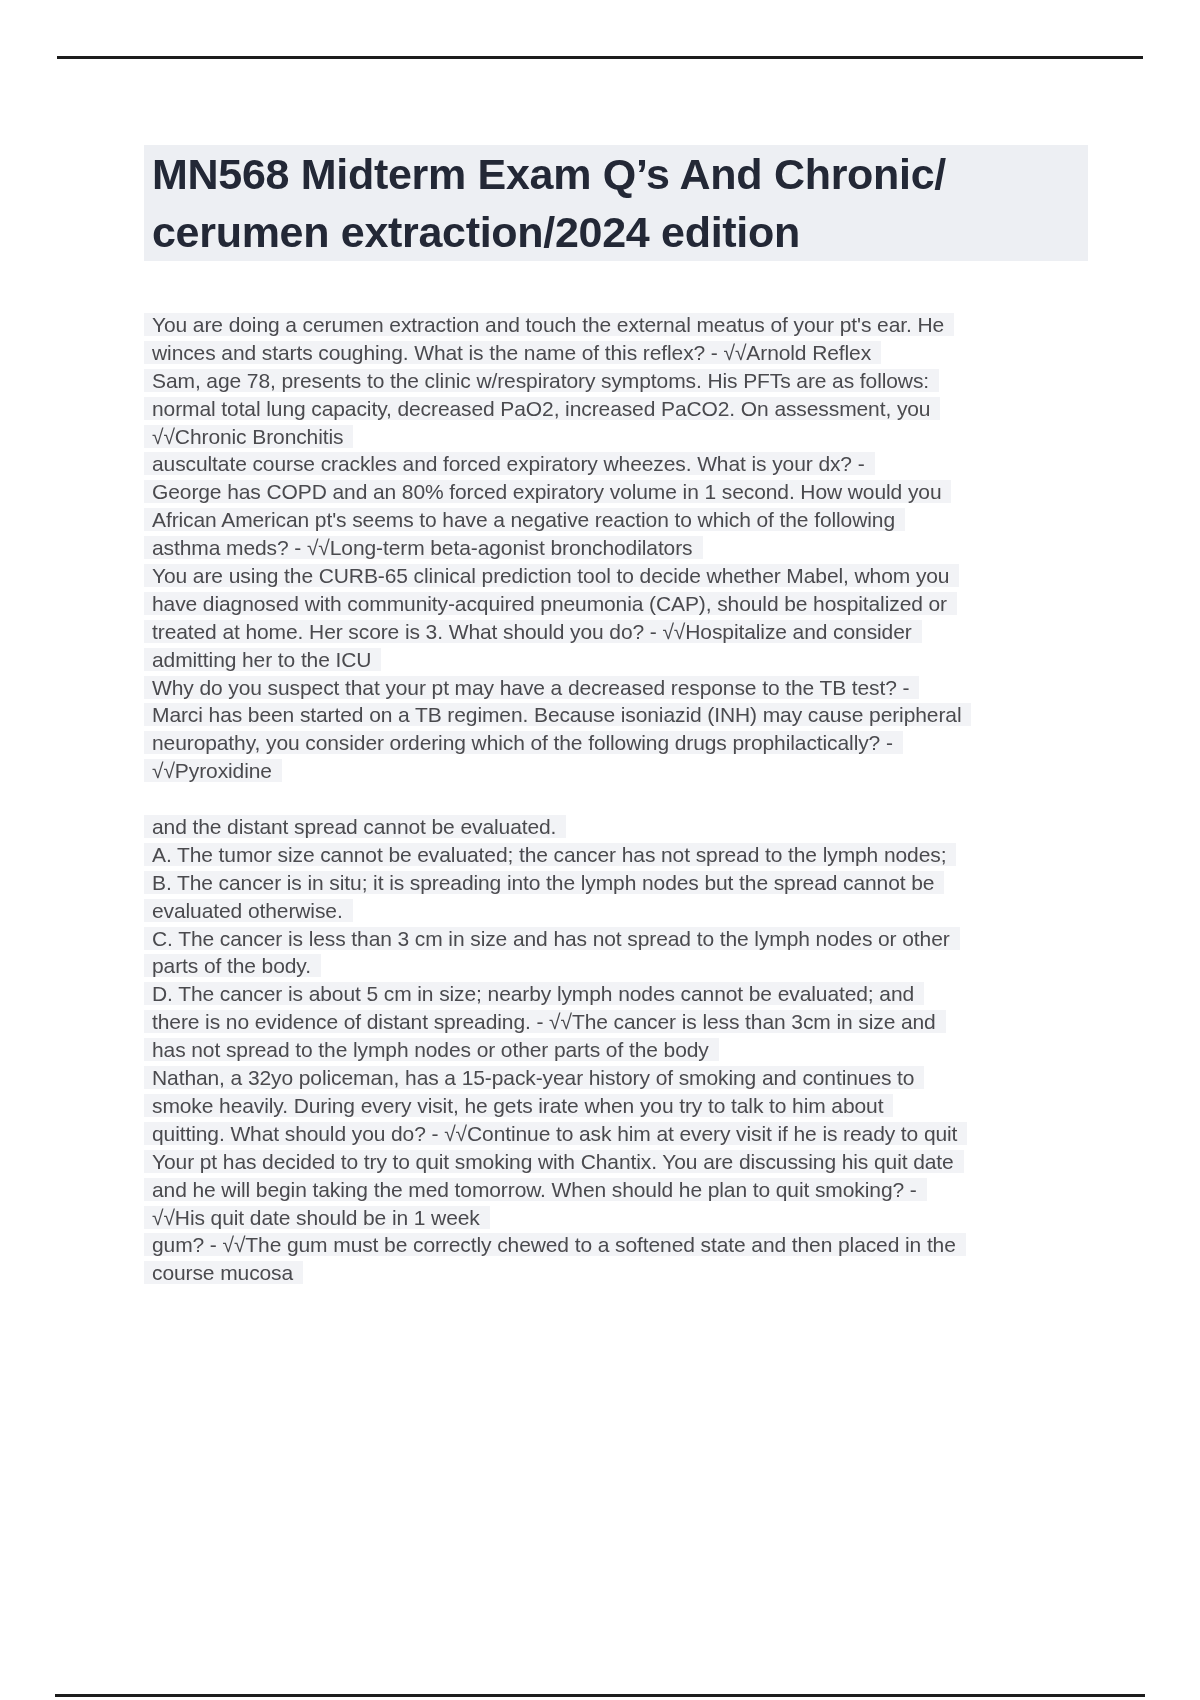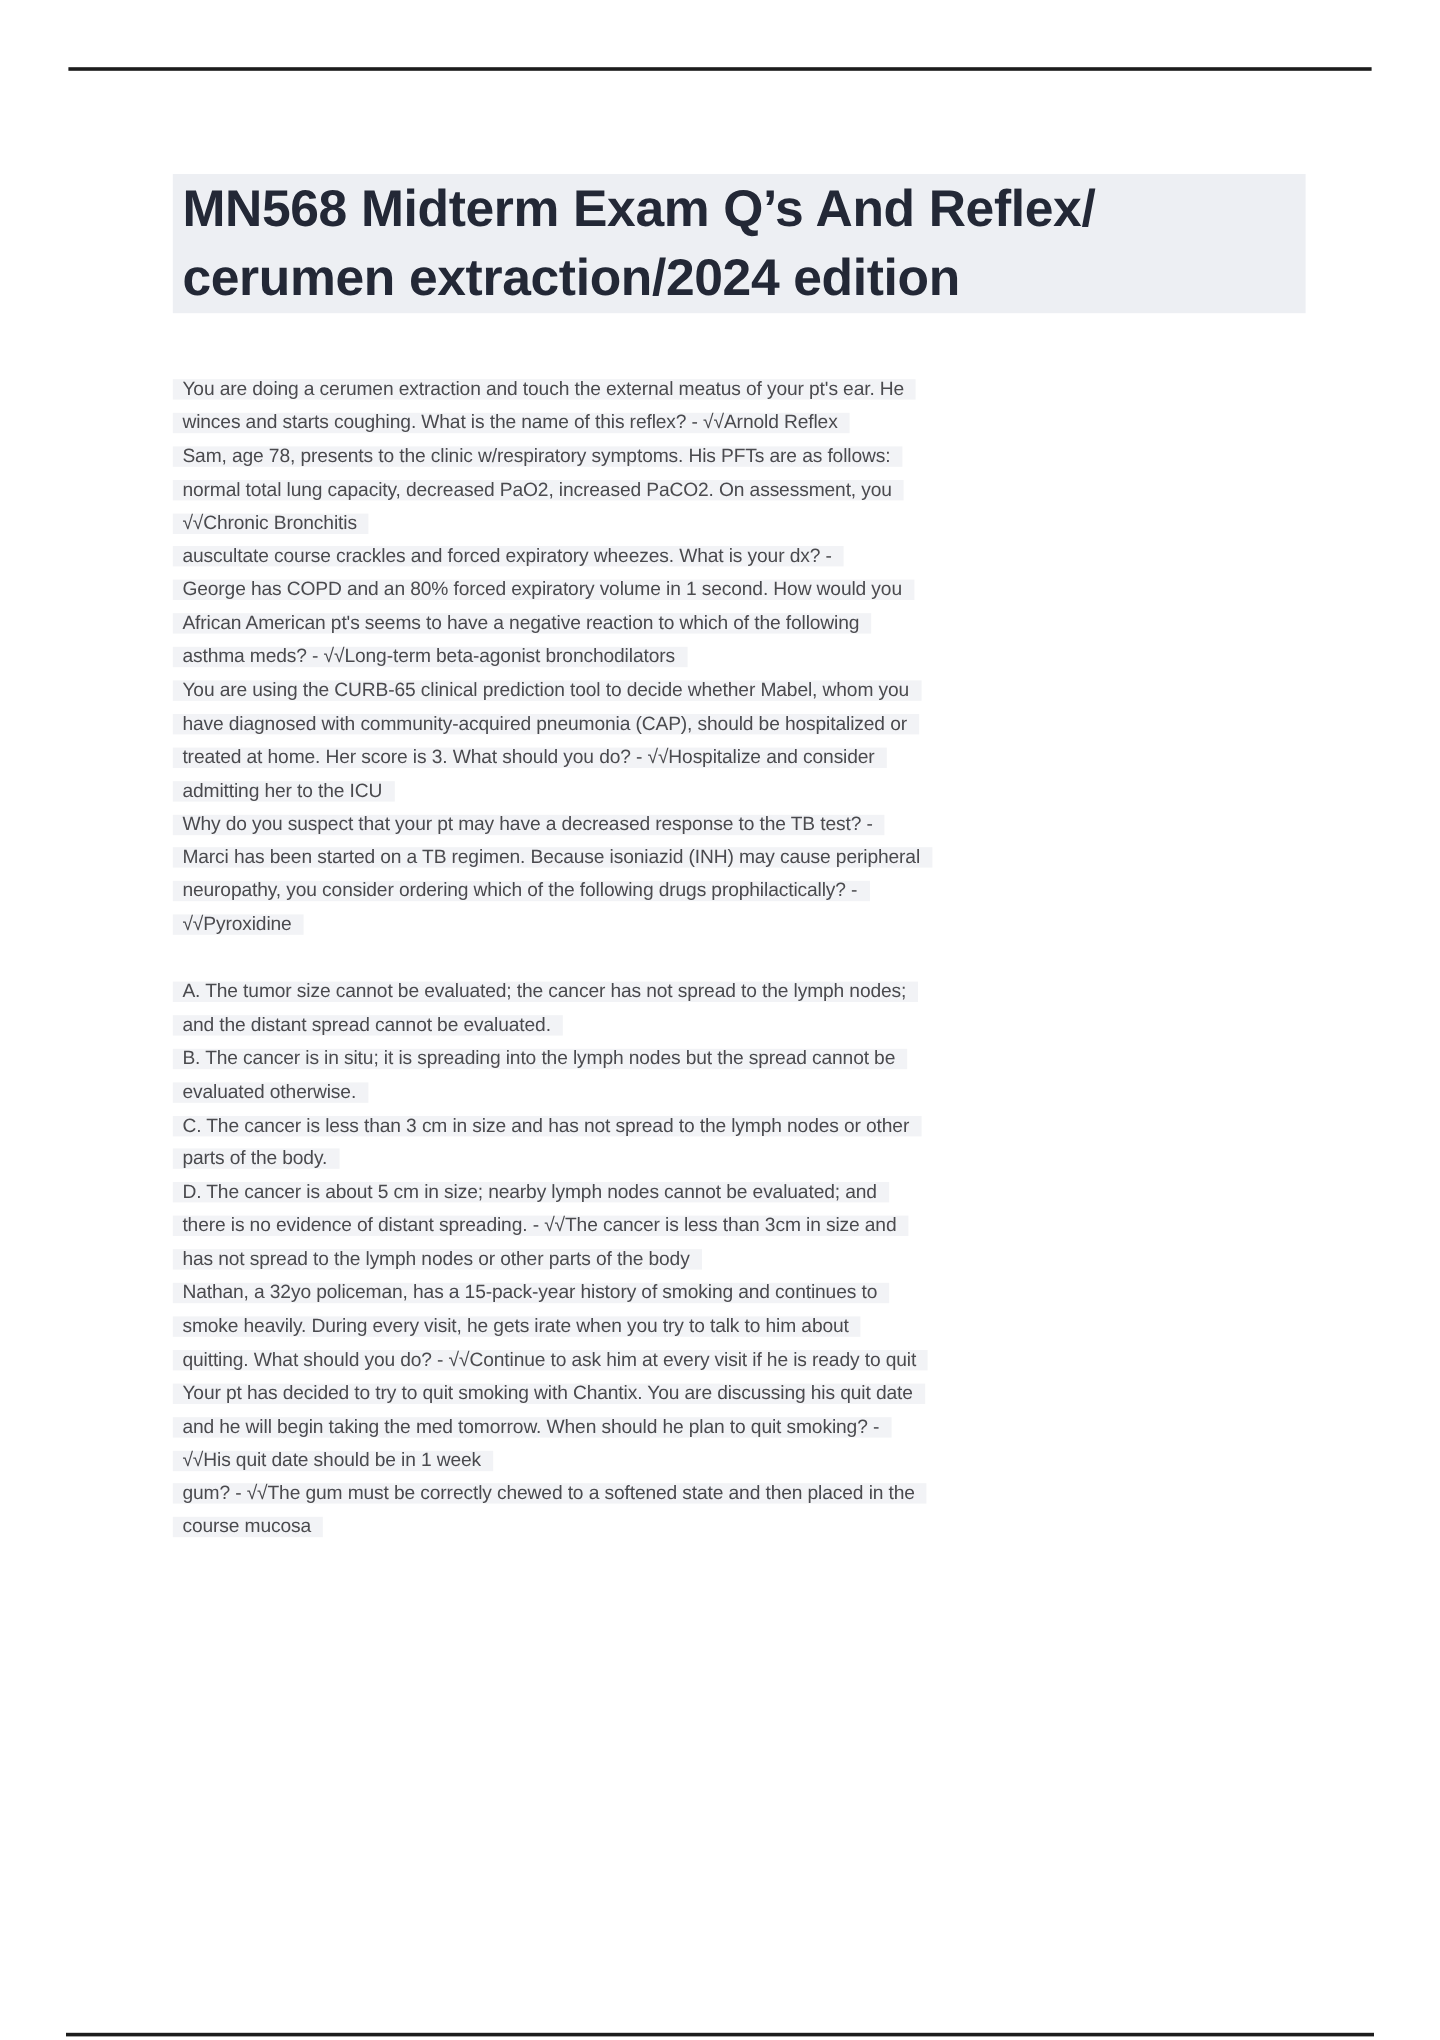--- a/index.html
+++ b/index.html
@@ -47,60 +47,60 @@
   }
   .body-lines {
     position: absolute;
     left: 152px;
     top: 311px;
     width: 960px;
   }
   .text-line {
     height: 27.9px;
     line-height: 27.9px;
-    font-size: 16px;
+    font-size: 21px;
     color: #4a4a4e;
     white-space: nowrap;
     letter-spacing: -0.1px;
   }
   .hl {
     background: #f2f3f6;
     padding: 0 10px 0 8px;
     margin-left: -8px;
   }
 </style>
 </head>
 <body>
 
 <div class="page">
   <div class="rule rule-top"></div>
 
-  <h1 class="doc-title"><span>MN568 Midterm Exam Q’s And Reflex/</span><br><span>cerumen extraction/2024 edition</span></h1>
+  <h1 class="doc-title"><span>MN568 Midterm Exam Q’s And Chronic/</span><br><span>cerumen extraction/2024 edition</span></h1>
 
   <div class="body-lines" id="body-lines">
       <div class="text-line"><span class="hl">You are doing a cerumen extraction and touch the external meatus of your pt's ear. He</span></div>
       <div class="text-line"><span class="hl">winces and starts coughing. What is the name of this reflex? - √√Arnold Reflex</span></div>
       <div class="text-line"><span class="hl">Sam, age 78, presents to the clinic w/respiratory symptoms. His PFTs are as follows:</span></div>
       <div class="text-line"><span class="hl">normal total lung capacity, decreased PaO2, increased PaCO2. On assessment, you</span></div>
       <div class="text-line"><span class="hl">√√Chronic Bronchitis</span></div>
       <div class="text-line"><span class="hl">auscultate course crackles and forced expiratory wheezes. What is your dx? -</span></div>
       <div class="text-line"><span class="hl">George has COPD and an 80% forced expiratory volume in 1 second. How would you</span></div>
       <div class="text-line"><span class="hl">African American pt's seems to have a negative reaction to which of the following</span></div>
       <div class="text-line"><span class="hl">asthma meds? - √√Long-term beta-agonist bronchodilators</span></div>
       <div class="text-line"><span class="hl">You are using the CURB-65 clinical prediction tool to decide whether Mabel, whom you</span></div>
       <div class="text-line"><span class="hl">have diagnosed with community-acquired pneumonia (CAP), should be hospitalized or</span></div>
       <div class="text-line"><span class="hl">treated at home. Her score is 3. What should you do? - √√Hospitalize and consider</span></div>
       <div class="text-line"><span class="hl">admitting her to the ICU</span></div>
       <div class="text-line"><span class="hl">Why do you suspect that your pt may have a decreased response to the TB test? -</span></div>
       <div class="text-line"><span class="hl">Marci has been started on a TB regimen. Because isoniazid (INH) may cause peripheral</span></div>
       <div class="text-line"><span class="hl">neuropathy, you consider ordering which of the following drugs prophilactically? -</span></div>
       <div class="text-line"><span class="hl">√√Pyroxidine</span></div>
       <div class="text-line"></div>
+      <div class="text-line"><span class="hl">and the distant spread cannot be evaluated.</span></div>
       <div class="text-line"><span class="hl">A. The tumor size cannot be evaluated; the cancer has not spread to the lymph nodes;</span></div>
-      <div class="text-line"><span class="hl">and the distant spread cannot be evaluated.</span></div>
       <div class="text-line"><span class="hl">B. The cancer is in situ; it is spreading into the lymph nodes but the spread cannot be</span></div>
       <div class="text-line"><span class="hl">evaluated otherwise.</span></div>
       <div class="text-line"><span class="hl">C. The cancer is less than 3 cm in size and has not spread to the lymph nodes or other</span></div>
       <div class="text-line"><span class="hl">parts of the body.</span></div>
       <div class="text-line"><span class="hl">D. The cancer is about 5 cm in size; nearby lymph nodes cannot be evaluated; and</span></div>
       <div class="text-line"><span class="hl">there is no evidence of distant spreading. - √√The cancer is less than 3cm in size and</span></div>
       <div class="text-line"><span class="hl">has not spread to the lymph nodes or other parts of the body</span></div>
       <div class="text-line"><span class="hl">Nathan, a 32yo policeman, has a 15-pack-year history of smoking and continues to</span></div>
       <div class="text-line"><span class="hl">smoke heavily. During every visit, he gets irate when you try to talk to him about</span></div>
       <div class="text-line"><span class="hl">quitting. What should you do? - √√Continue to ask him at every visit if he is ready to quit</span></div>

